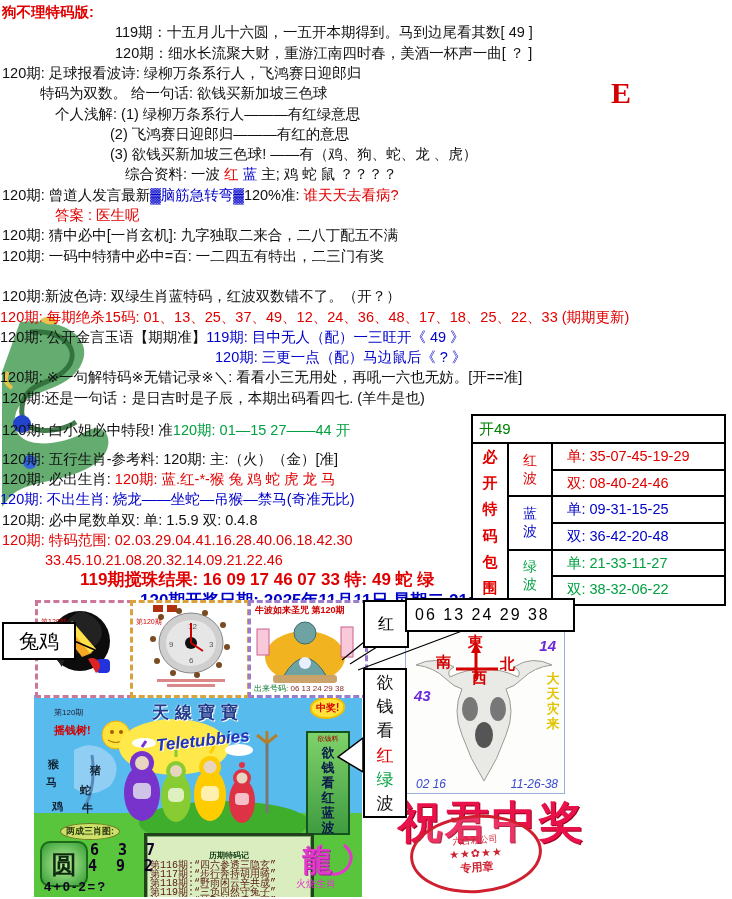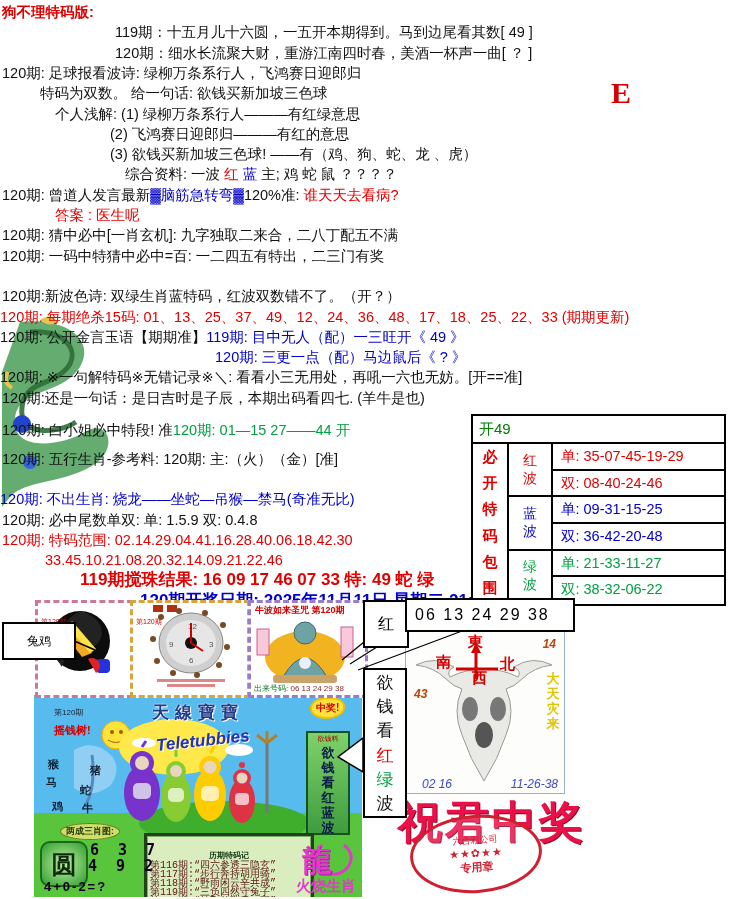--- a/index.html
+++ b/index.html
@@ -23,44 +23,44 @@
   #wave-table .body{display:flex;height:158px;}
   .side-cell{width:34px;border-right:2px solid #000;display:flex;flex-direction:column;
              justify-content:space-around;align-items:center;color:#e10000;
              font-size:15px;font-weight:bold;}
   .wave-col{width:42px;border-right:2px solid #000;display:flex;flex-direction:column;}
   .wave-cell{flex:1;display:flex;flex-direction:column;justify-content:center;align-items:center;
              font-size:14px;border-bottom:2px solid #000;}
   .wave-cell:last-child{border-bottom:none;}
   .val-col{flex:1;display:flex;flex-direction:column;}
   .val-cell{flex:1;border-bottom:2px solid #000;font-size:14.5px;display:flex;align-items:center;
-            padding-left:8px;white-space:nowrap;}
+            padding-left:14px;white-space:nowrap;}
   .val-cell:last-child{border-bottom:none;}
   
   .callout{position:absolute;background:#fff;border:2px solid #000;z-index:6;}
-  #bubble-rabbit{left:2px;top:622px;width:70px;height:34px;font-size:12px;
+  #bubble-rabbit{left:2px;top:622px;width:70px;height:34px;font-size:20px;
                  display:flex;align-items:center;justify-content:center;}
   #red-callout{left:363px;top:600px;width:42px;height:44px;font-size:16px;
                display:flex;align-items:center;justify-content:center;}
   #numbers-callout{left:405px;top:598px;width:158px;height:30px;font-size:16px;
                    display:flex;align-items:center;padding-left:8px;letter-spacing:2px;}
   #wish-callout{left:363px;top:668px;width:40px;height:146px;display:flex;flex-direction:column;
                 align-items:center;justify-content:space-around;font-size:17px;}
   .card{position:absolute;background:#fff;z-index:4;}
   #talisman-1{left:35px;top:600px;width:92px;height:92px;border:3px dashed #cc7799;}
   #talisman-2{left:130px;top:600px;width:114px;height:92px;border:3px dashed #d9a23c;}
   #talisman-3{left:248px;top:600px;width:114px;height:92px;border:3px dashed #9a7ccc;}
   .t-issue{position:absolute;left:3px;top:14px;font-size:7px;color:#cc0000;}
   #t3-title{position:absolute;left:4px;top:1px;font-size:9px;font-weight:bold;color:#cc0000;white-space:nowrap;}
   #t3-bottom{position:absolute;left:3px;bottom:1px;font-size:8px;white-space:nowrap;}
   #t3-bottom .lbl{color:#0a7a2a;} #t3-bottom .nums{color:#8a2a2a;}
   
   #skull-card{left:405px;top:630px;width:158px;height:162px;border:1px solid #9ab0d8;background:#fdfdfb;}
   .compass{position:absolute;color:#d40000;font-weight:bold;font-size:15px;}
-  .hand-num{position:absolute;color:#c2410c;font-size:12px;font-style:italic;font-weight:bold;}
+  .hand-num{position:absolute;color:#6d28d9;font-size:15px;font-style:italic;font-weight:bold;}
   #skull-side{position:absolute;right:4px;top:40px;width:14px;color:#e3c400;font-size:13px;
               font-weight:bold;line-height:15px;text-align:center;}
   .skull-bottom{position:absolute;bottom:2px;font-size:12px;color:#3a4ad0;font-style:italic;}
   
   #wish-big{position:absolute;left:398px;top:793px;width:180px;z-index:5;color:#e8114a;
             font-size:44px;font-weight:bold;letter-spacing:3px;white-space:nowrap;
             text-shadow:1px 1px 0 #a00020;}
   #stamp{position:absolute;left:410px;top:815px;width:126px;height:72px;z-index:6;
          border:3px solid #d02030;border-radius:50%;transform:rotate(-4deg);
          display:flex;flex-direction:column;align-items:center;justify-content:center;
@@ -90,21 +90,21 @@
   .q-line{font-size:10px;color:#5a1616;line-height:9px;}
   #p-badge{left:26px;top:128px;font-size:9px;font-weight:bold;color:#2a3a10;
            border:1px solid #6a7a20;border-radius:50%;padding:1px 5px;background:#cfe06a;}
   #p-circle{left:6px;top:146px;width:44px;height:42px;background:radial-gradient(#bff0a0,#2f9c2f);
             border:2px solid #1a6a1a;border-radius:10px;display:flex;align-items:center;
             justify-content:center;font-size:25px;font-weight:bold;color:#102a10;}
   .p-num{position:absolute;font-size:15px;font-weight:bold;color:#102;
          font-family:"DejaVu Sans Mono",monospace;letter-spacing:5px;}
   #p-formula{left:10px;top:184px;font-size:13px;font-weight:bold;color:#102;letter-spacing:2px;}
   #p-dragon{left:268px;top:146px;font-size:30px;font-weight:bold;color:#e23ac8;text-shadow:1px 1px 0 #a020a0;}
-  #p-dragon-cap{left:262px;top:182px;font-size:15px;color:#e23ac8;font-weight:bold;}
+  #p-dragon-cap{left:262px;top:182px;font-size:10px;color:#e23ac8;font-weight:normal;}
   svg{display:block;}
   #overlay{position:absolute;left:0;top:0;z-index:5;pointer-events:none;}
 </style>
 </head>
 <body>
 
 <div class="stage">
 
   <svg id="dragon-art" width="185" height="195" viewBox="0 0 185 195">
     <path d="M20 10 C70 5 95 30 80 55 C60 85 20 75 15 105 C10 140 60 135 85 120 C110 105 120 140 90 155 C60 172 25 168 10 185 L2 195 L2 60 Z" fill="#4a9e57" opacity="0.85"></path>
@@ -130,23 +130,24 @@
       <div class="tip-line" style="left: 2px; top: 225.3px;"><span class="c-black">120期: 猜中必中[一肖玄机]: 九字独取二来合，二八丁配五不满</span></div>
       <div class="tip-line" style="left: 2px; top: 245.6px;"><span class="c-black">120期: 一码中特猜中必中=百: 一二四五有特出，二三门有奖</span></div>
       <div class="tip-line" style="left: 2px; top: 286.2px;"><span class="c-black">120期:新波色诗: 双绿生肖蓝特码，红波双数错不了。（开？）</span></div>
       <div class="tip-line" style="left: 0px; top: 306.5px;"><span class="c-red">120期: 每期绝杀15码: 01、13、25、37、49、12、24、36、48、17、18、25、22、33 (期期更新)</span></div>
       <div class="tip-line" style="left: 0px; top: 326.8px;"><span class="c-black">120期: 公开金言玉语【期期准】</span><span class="c-blue">119期: 目中无人（配）一三旺开《 49 》</span></div>
       <div class="tip-line" style="left: 215px; top: 347.1px;"><span class="c-blue">120期: 三更一点（配）马边鼠后《  ? 》</span></div>
       <div class="tip-line" style="left: 0px; top: 367.4px;"><span class="c-black">120期: ※一句解特码※无错记录※＼: 看看小三无用处，再吼一六也无妨。[开==准]</span></div>
       <div class="tip-line" style="left: 2px; top: 387.7px;"><span class="c-black">120期:还是一句话：是日吉时是子辰，本期出码看四七. (羊牛是也)</span></div>
       <div class="tip-line" style="left: 2px; top: 408px; margin-top: 12px;"><span class="c-black">120期: 白小姐必中特段! 准</span><span class="c-green">120期: 01—15  27——44 开</span></div>
       <div class="tip-line" style="left: 2px; top: 448.6px;"><span class="c-black">120期: 五行生肖-参考料: 120期: 主:（火）（金）[准]</span></div>
+      <div class="tip-line" style="left: 2px; top: 468.9px;"><span class="c-black">120期: 必出生肖: </span><span class="c-red">120期: 蓝.红-*-猴 兔 鸡 蛇 虎 龙 马</span></div>
       <div class="tip-line" style="left: 0px; top: 489.2px;"><span class="c-blue">120期: 不出生肖: 烧龙——坐蛇—吊猴—禁马(奇准无比)</span></div>
       <div class="tip-line" style="left: 2px; top: 509.5px;"><span class="c-black">120期: 必中尾数单双: 单: 1.5.9 双: 0.4.8</span></div>
-      <div class="tip-line" style="left: 2px; top: 529.8px;"><span class="c-red">120期: 特码范围: 02.14.29.04.41.16.28.40.06.18.42.30</span></div>
+      <div class="tip-line" style="left: 2px; top: 529.8px;"><span class="c-red">120期: 特码范围: 02.03.29.04.41.16.28.40.06.18.42.30</span></div>
       <div class="tip-line" style="left: 45px; top: 550.1px;"><span class="c-red">33.45.10.21.08.20.32.14.09.21.22.46</span></div>
       <div class="tip-line big" style="left: 80px; top: 570.4px;"><span class="c-red">119期搅珠结果: 16 09 17 46 07 33 特: 49 蛇 绿</span></div>
       <div class="tip-line big" style="left: 140px; top: 590.7px;"><span class="c-blue">120期开奖日期: 2025年11月11日 星期二 21:35</span></div>
     </div>
   <div id="red-e">E</div>
 
   <div id="wave-table">
     <div class="hdr">开49</div>
     <div class="body">
       <div class="side-cell" id="side-cell">
@@ -276,21 +277,21 @@
     <span class="compass" style="left:94px;top:24px">北</span>
     <span class="compass" style="left:66px;top:38px">西</span>
     <span class="hand-num" style="right:8px;top:6px">14</span>
     <span class="hand-num" style="left:8px;top:56px">43</span>
     <div id="skull-side">
         <div>大</div>
         <div>天</div>
         <div>灾</div>
         <div>来</div>
       </div>
-    <span class="skull-bottom" style="left:16px">02 16</span>
+    <span class="skull-bottom" style="left:10px">02 16</span>
     <span class="skull-bottom" style="right:6px">11-26-38</span>
   </div>
 
   <div id="wish-big">祝君中奖</div>
   <div id="stamp">
     <span class="s-top">六合彩公司</span>
     <span class="s-mid">★★✿★★</span>
     <span class="s-bot">专用章</span>
   </div>
 

